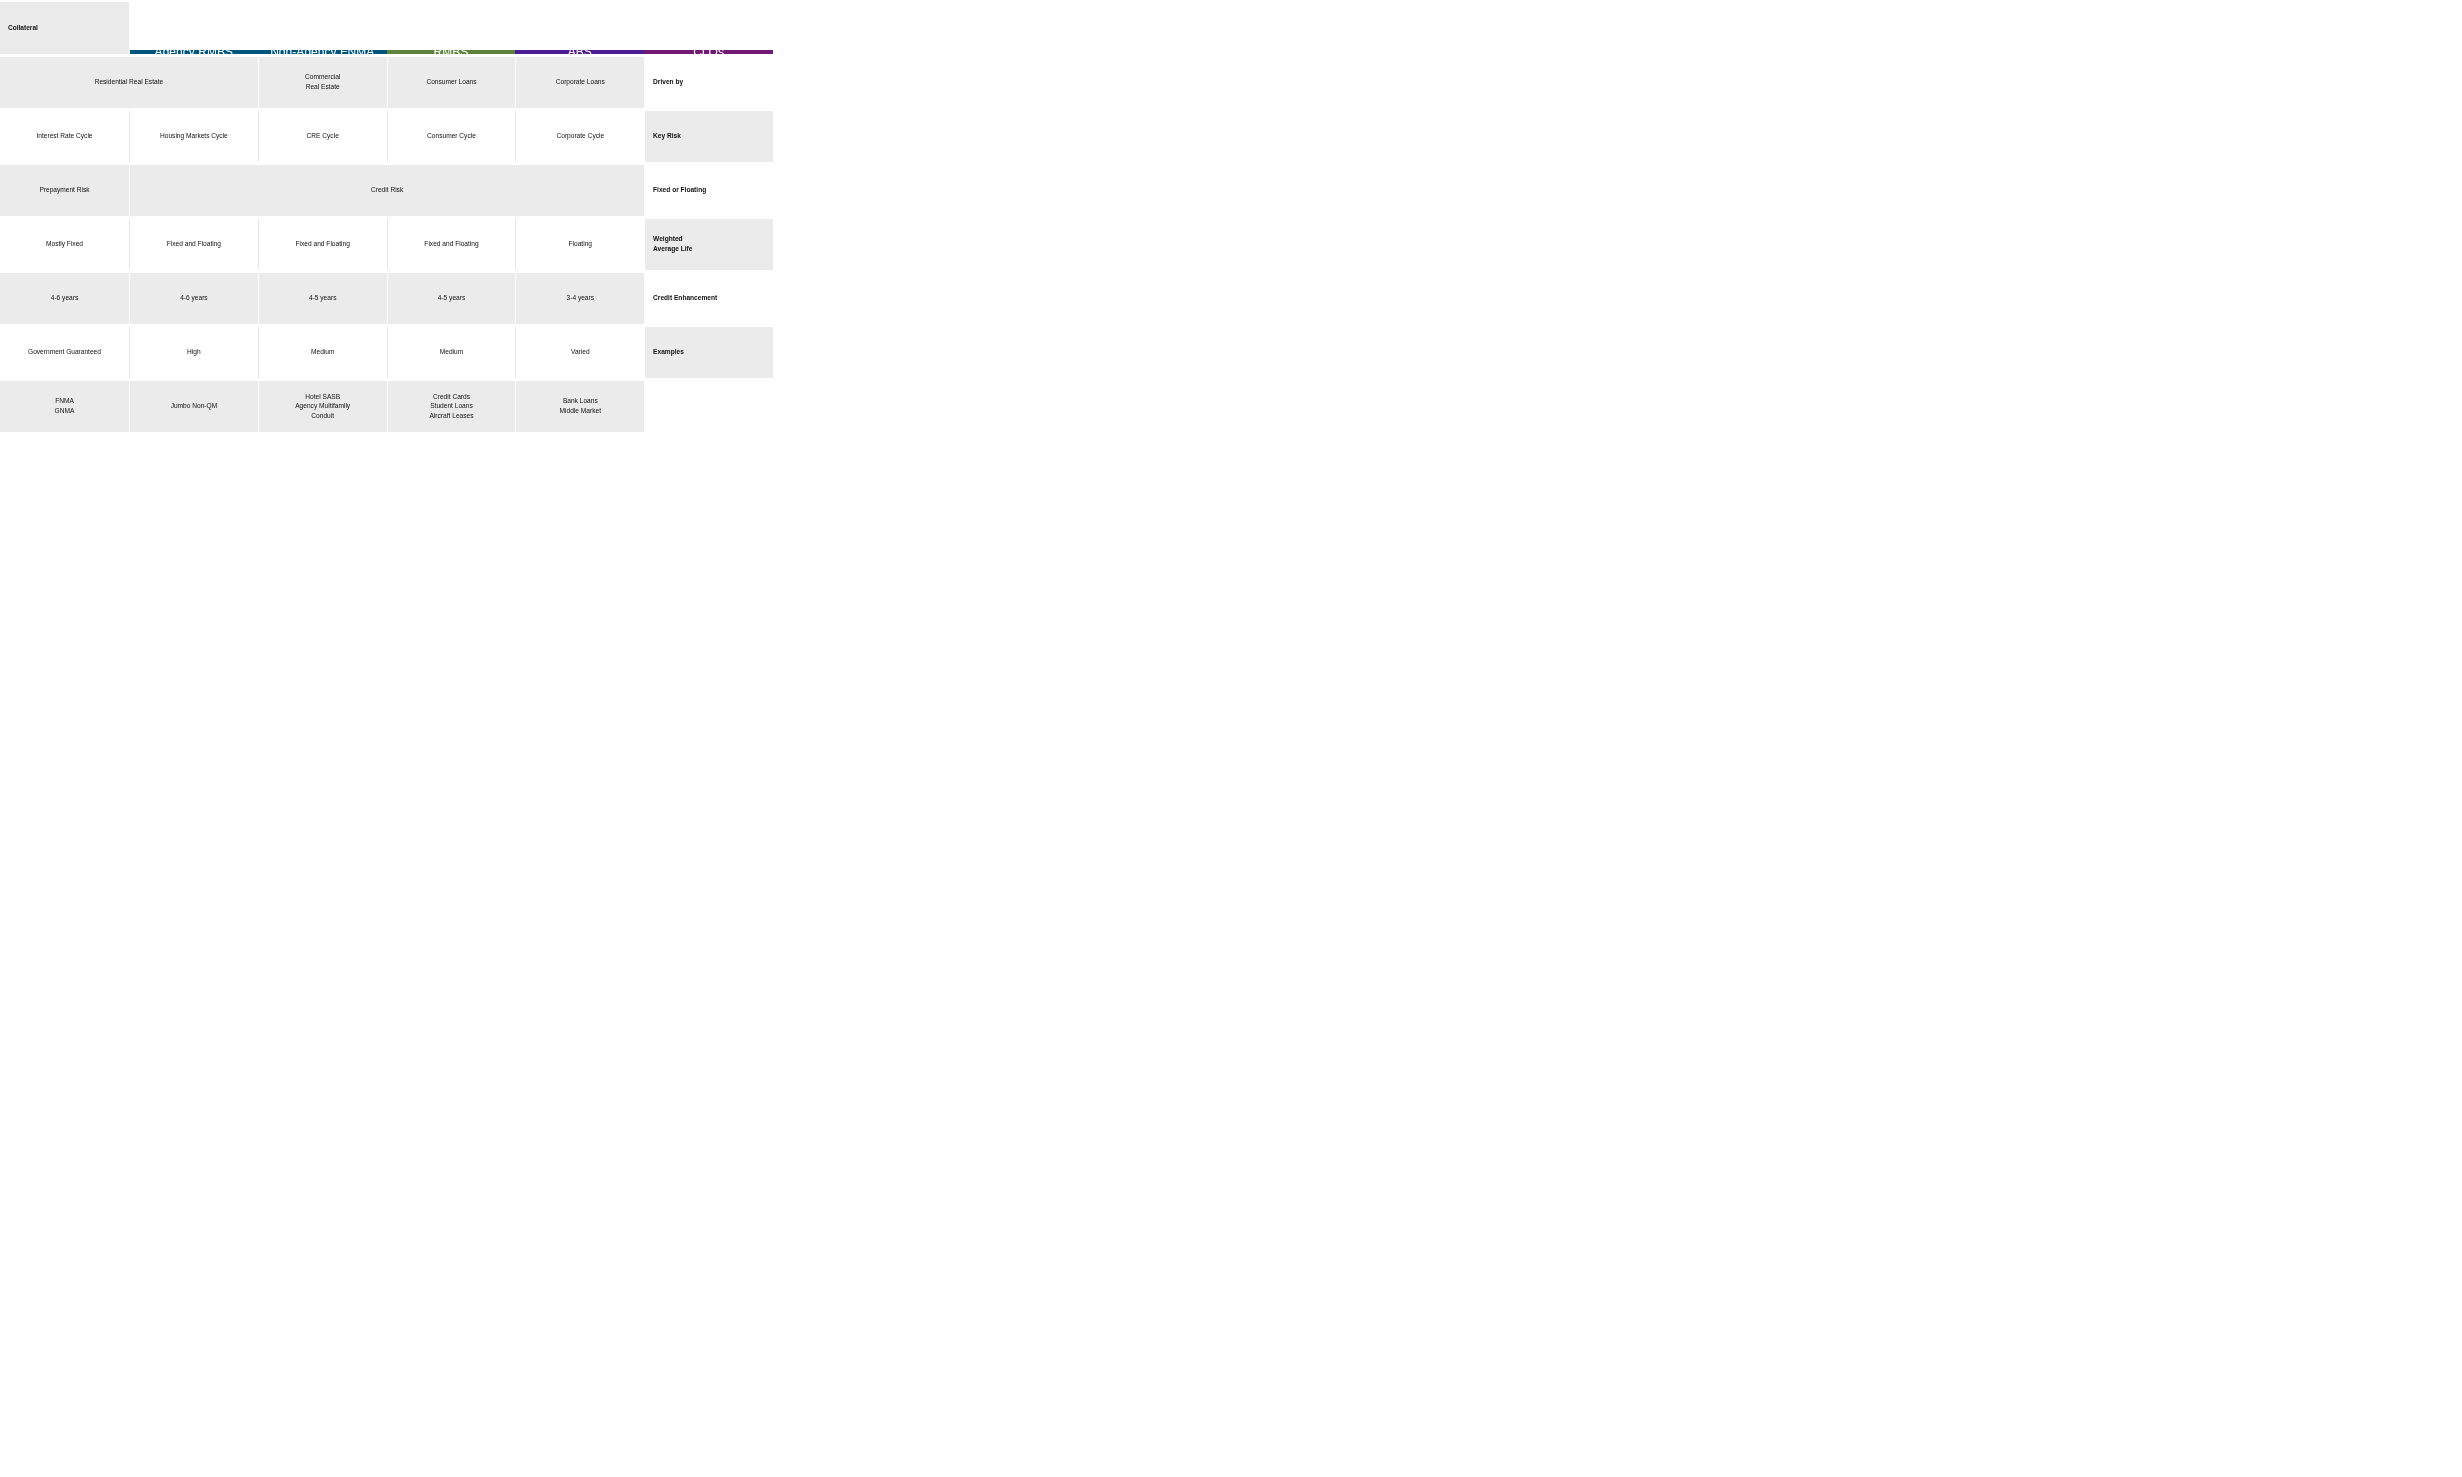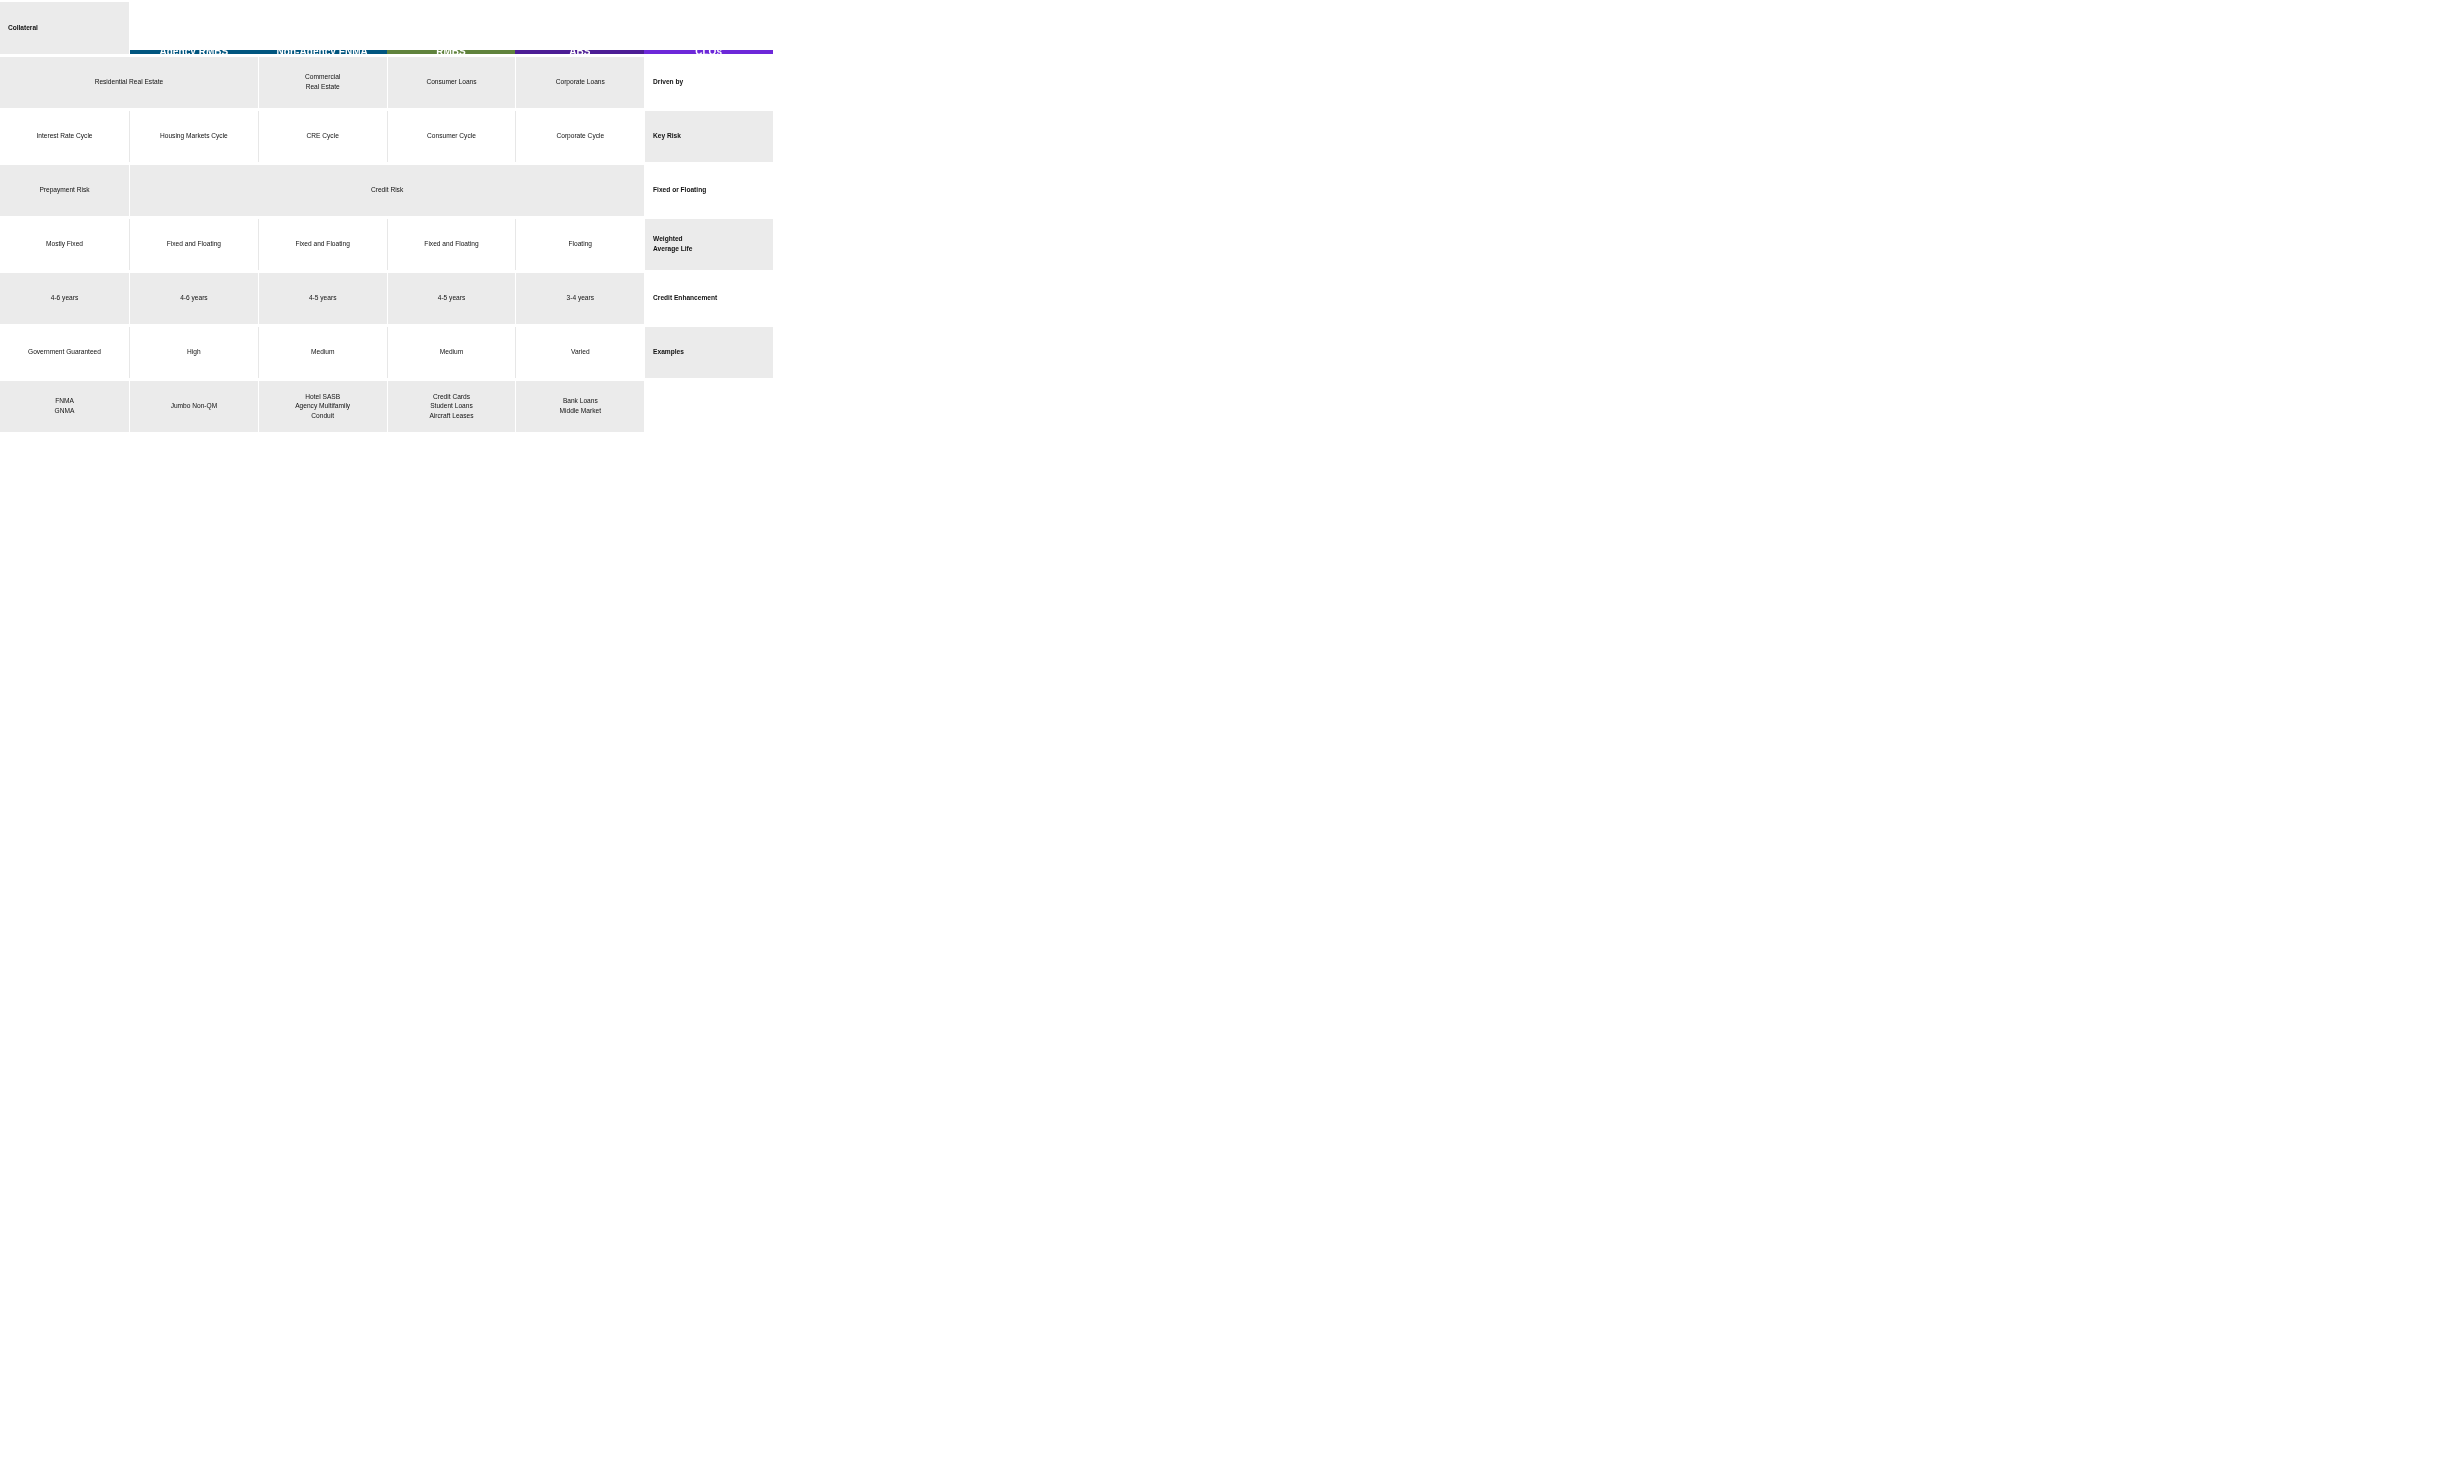--- a/index.html
+++ b/index.html
@@ -16,21 +16,21 @@
     column-gap:1px;
     row-gap:3px;
     width:773px;
     margin-top:1.5px;
     background:#ffffff;
   }
   
   .hcell{
     grid-row:1;
     display:flex;align-items:center;justify-content:center;
-    color:#ffffff;font-weight:700;font-size:10px;
+    color:#ffffff;font-weight:400;font-size:12px;
     letter-spacing:0.05px;
     text-align:center;
     margin-top:48px;
   }
   .hcell.joinleft{margin-left:-1px;}
   
   .cell{
     display:flex;align-items:center;justify-content:center;
     text-align:center;
     font-size:6.6px;
@@ -53,21 +53,21 @@
 </style>
 </head>
 <body>
 
 <div class="table">
 
   <div class="hcell" style="grid-column: 2; background: rgb(0, 85, 127);">Agency RMBS</div>
   <div class="hcell joinleft" style="grid-column: 3; background: rgb(0, 85, 127);">Non-Agency FNMA</div>
   <div class="hcell joinleft" style="grid-column: 4; background: rgb(95, 130, 60);">RMBS</div>
   <div class="hcell joinleft" style="grid-column: 5; background: #4c1d95;">ABS</div>
-  <div class="hcell joinleft" style="grid-column: 6; background: #6d28d9;">CLOs</div>
+  <div class="hcell joinleft" style="grid-column: 6; background: #701a75;">CLOs</div>
 
   <div class="cell label gray">Collateral</div>
   <div class="cell gray span2">Residential Real Estate</div>
   <div class="cell gray">Commercial
 Real Estate</div>
   <div class="cell gray">Consumer Loans</div>
   <div class="cell gray">Corporate Loans</div>
 
   <div class="cell label white">Driven by</div>
   <div class="cell white sep">Interest Rate Cycle</div>

